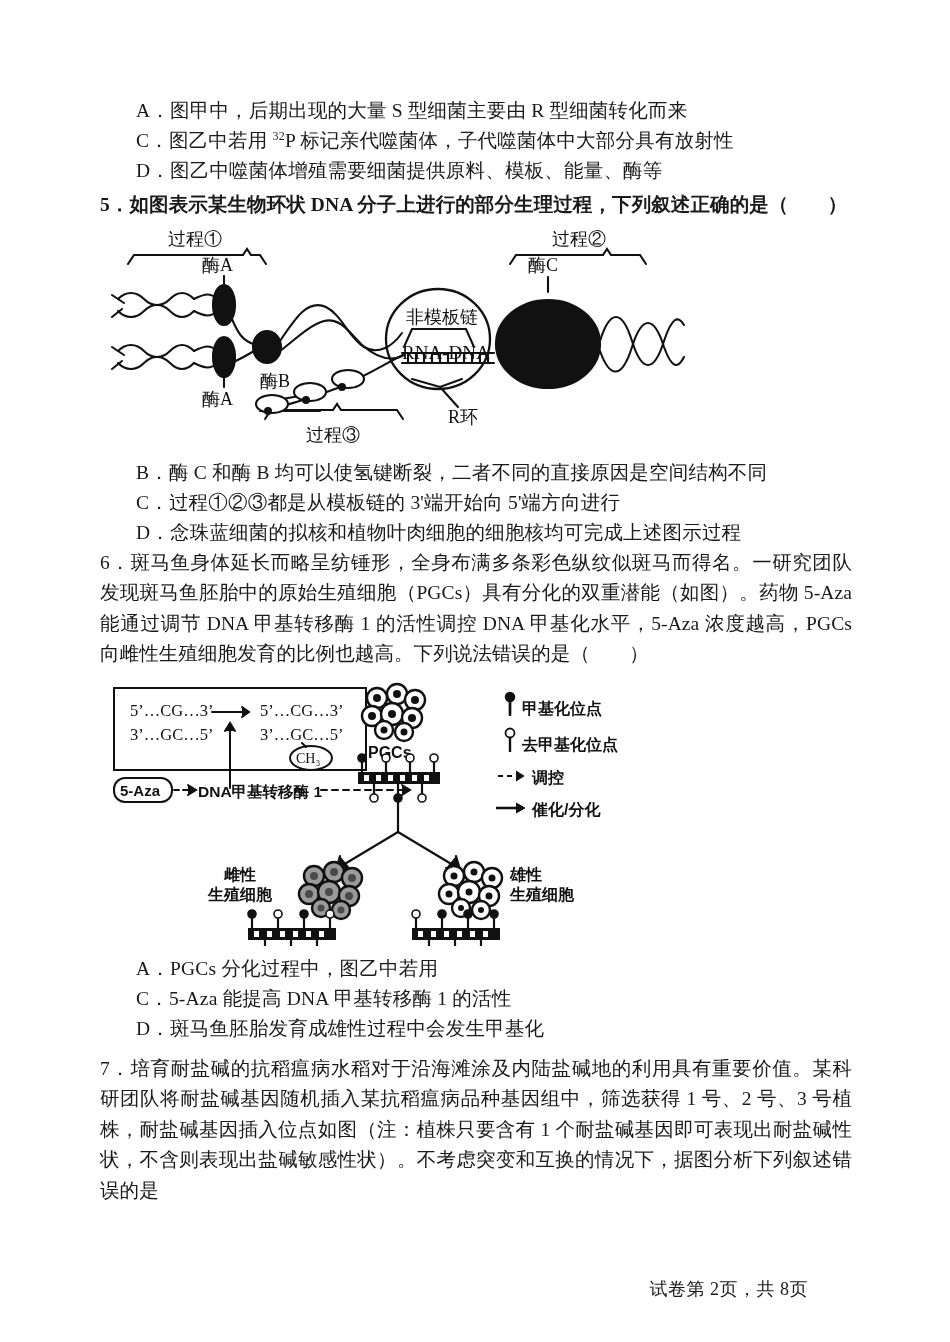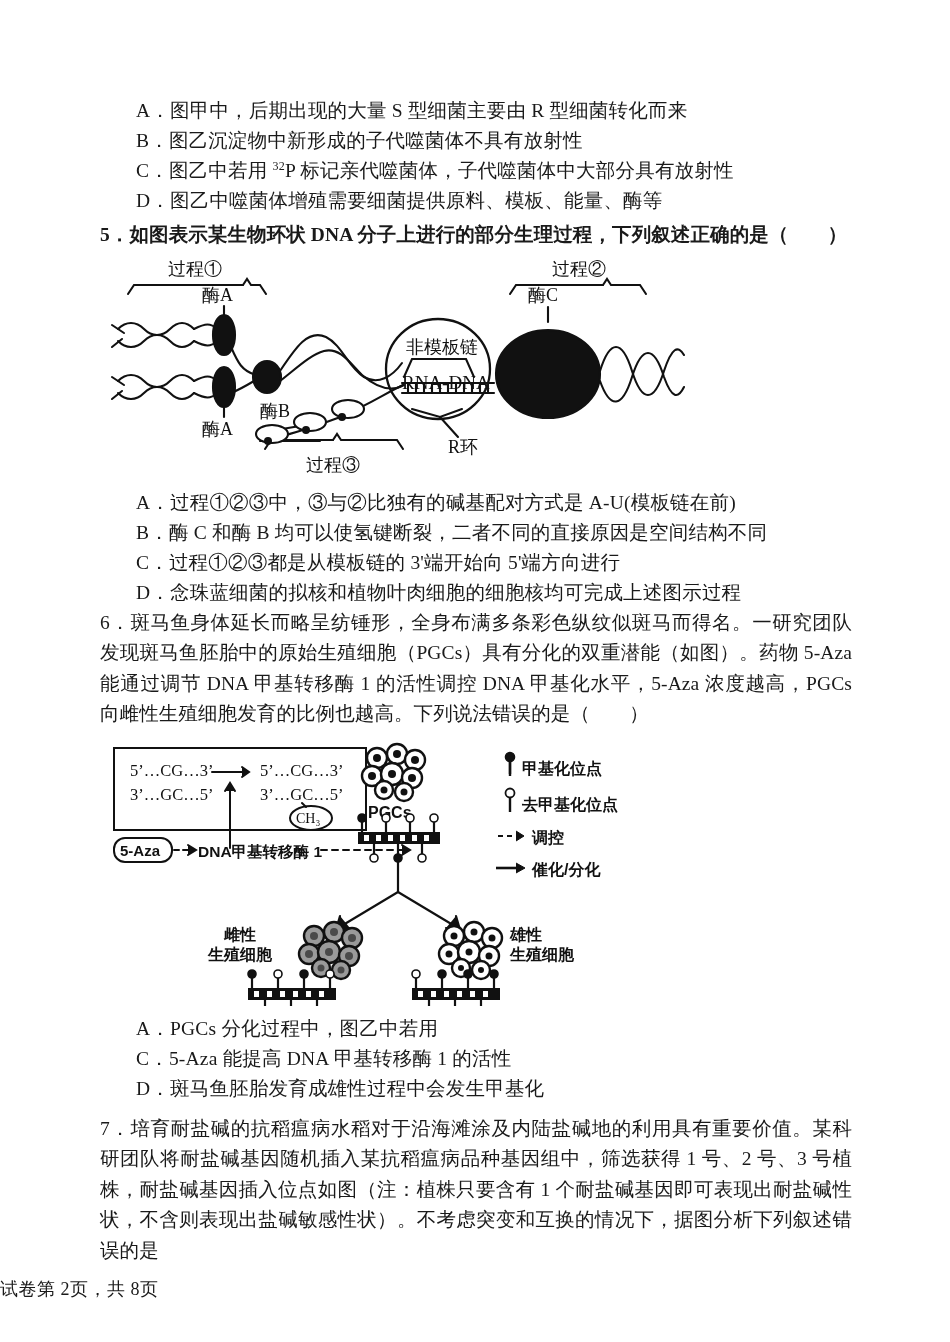--- a/index.html
+++ b/index.html
@@ -73,39 +73,36 @@
     height: 268px;
     margin: 10px 0 6px 6px;
   }
 
   
   .footer {
     position: absolute;
     left: 0;
     top: 1277px;
     width: 808px;
-    text-align: left;
+    text-align: right;
     font-size: 18px;
     color: #1a1a1a;
     letter-spacing: 0.5px;
   }
   .spacer-7 { height: 10px; }
 </style>
 </head>
 <body>
 
 <div class="page">
   <div class="content">
 
     <div>
       <div class="option-line">
         <span class="lbl">A．</span><span>图甲中，后期出现的大量 S 型细菌主要由 R 型细菌转化而来</span>
-      </div>
-      <div class="option-line">
-        <span class="lbl">B．</span><span>图乙沉淀物中新形成的子代噬菌体不具有放射性</span>
       </div>
       <div class="option-line">
         <span class="lbl">C．</span><span>图乙中若用 </span><sup class="iso">32</sup><span>P 标记亲代噬菌体，子代噬菌体中大部分具有放射性</span>
       </div>
       <div class="option-line">
         <span class="lbl">D．</span><span>图乙中噬菌体增殖需要细菌提供原料、模板、能量、酶等</span>
       </div>
     </div>
 
     <div class="q-block nowrapline" style="margin-top:4px;font-weight:bold;">
@@ -193,23 +190,20 @@
           <text x="418" y="42">酶C</text>
           <text x="296" y="94">非模板链</text>
           <text x="292" y="130" font-size="19">RNA-DNA</text>
           <text x="338" y="194">R环</text>
         </g>
       </svg>
     </div>
 
     <div>
       <div class="option-line">
-        <span class="lbl">A．</span><span>过程①②③中，③与②比独有的碱基配对方式是 A-U(模板链在前)</span>
-      </div>
-      <div class="option-line">
         <span class="lbl">B．</span><span>酶 C 和酶 B 均可以使氢键断裂，二者不同的直接原因是空间结构不同</span>
       </div>
       <div class="option-line">
         <span class="lbl">C．</span><span>过程①②③都是从模板链的 3'端开始向 5'端方向进行</span>
       </div>
       <div class="option-line">
         <span class="lbl">D．</span><span>念珠蓝细菌的拟核和植物叶肉细胞的细胞核均可完成上述图示过程</span>
       </div>
     </div>
 

